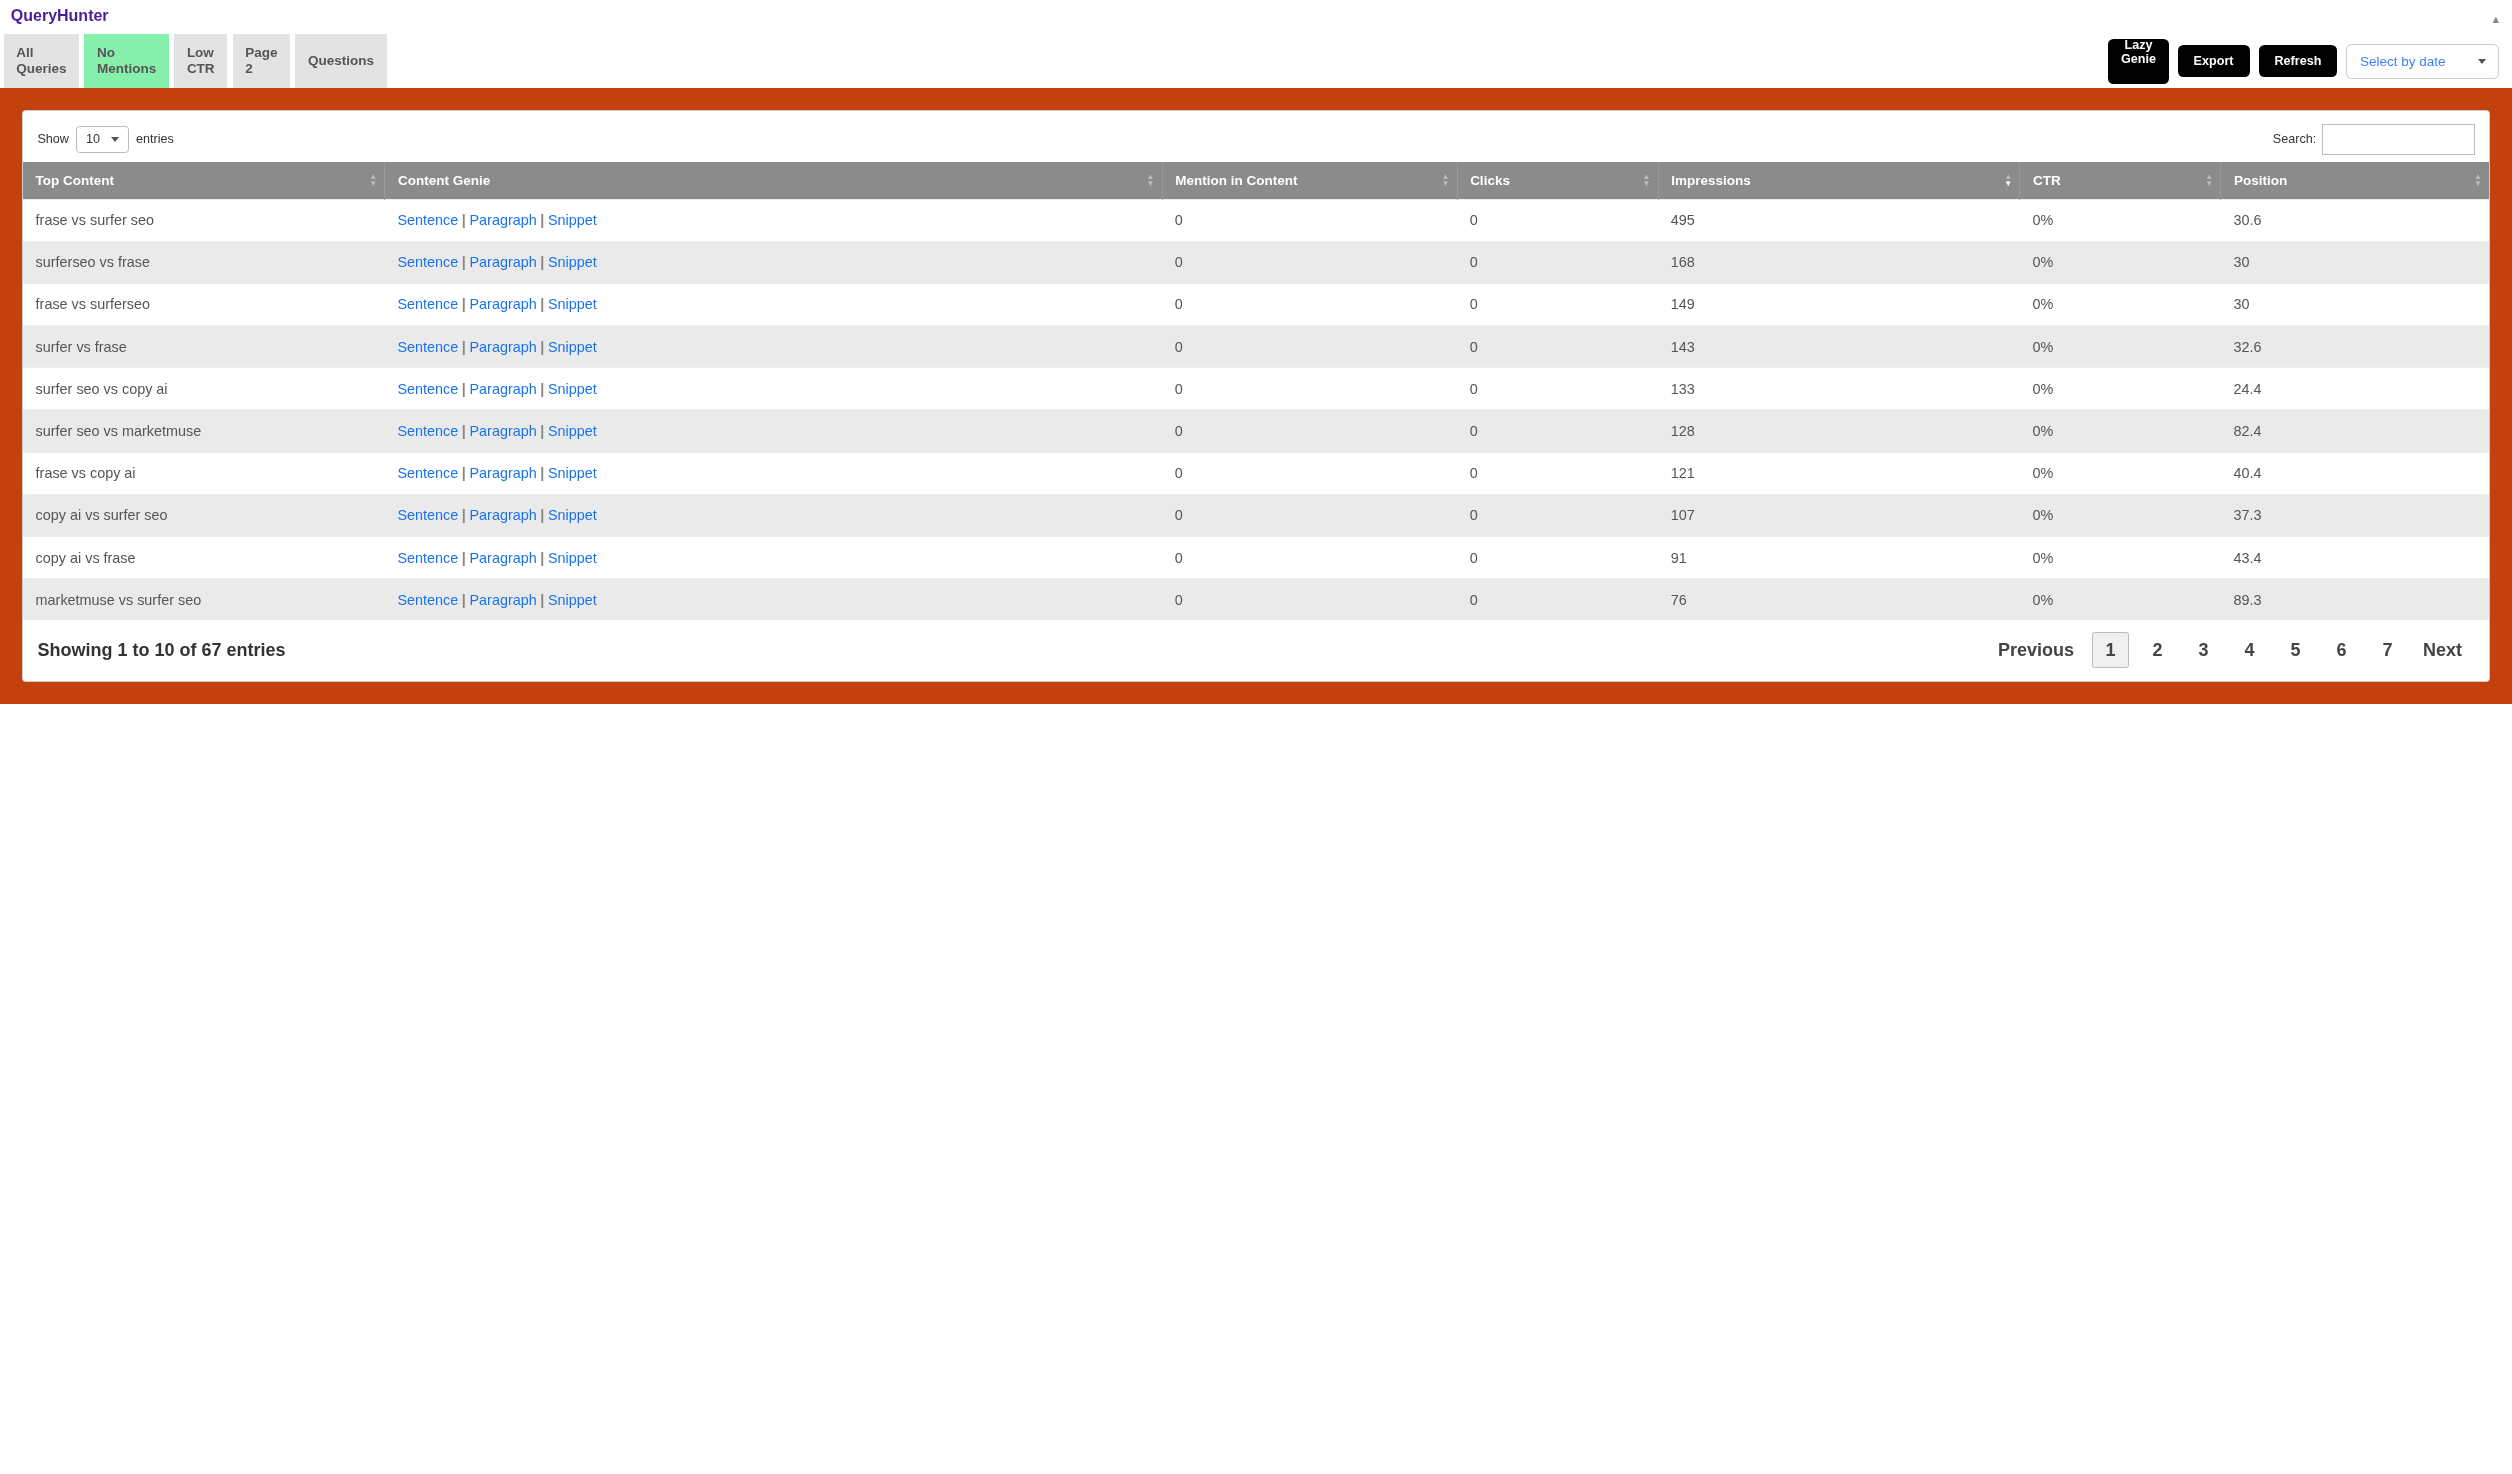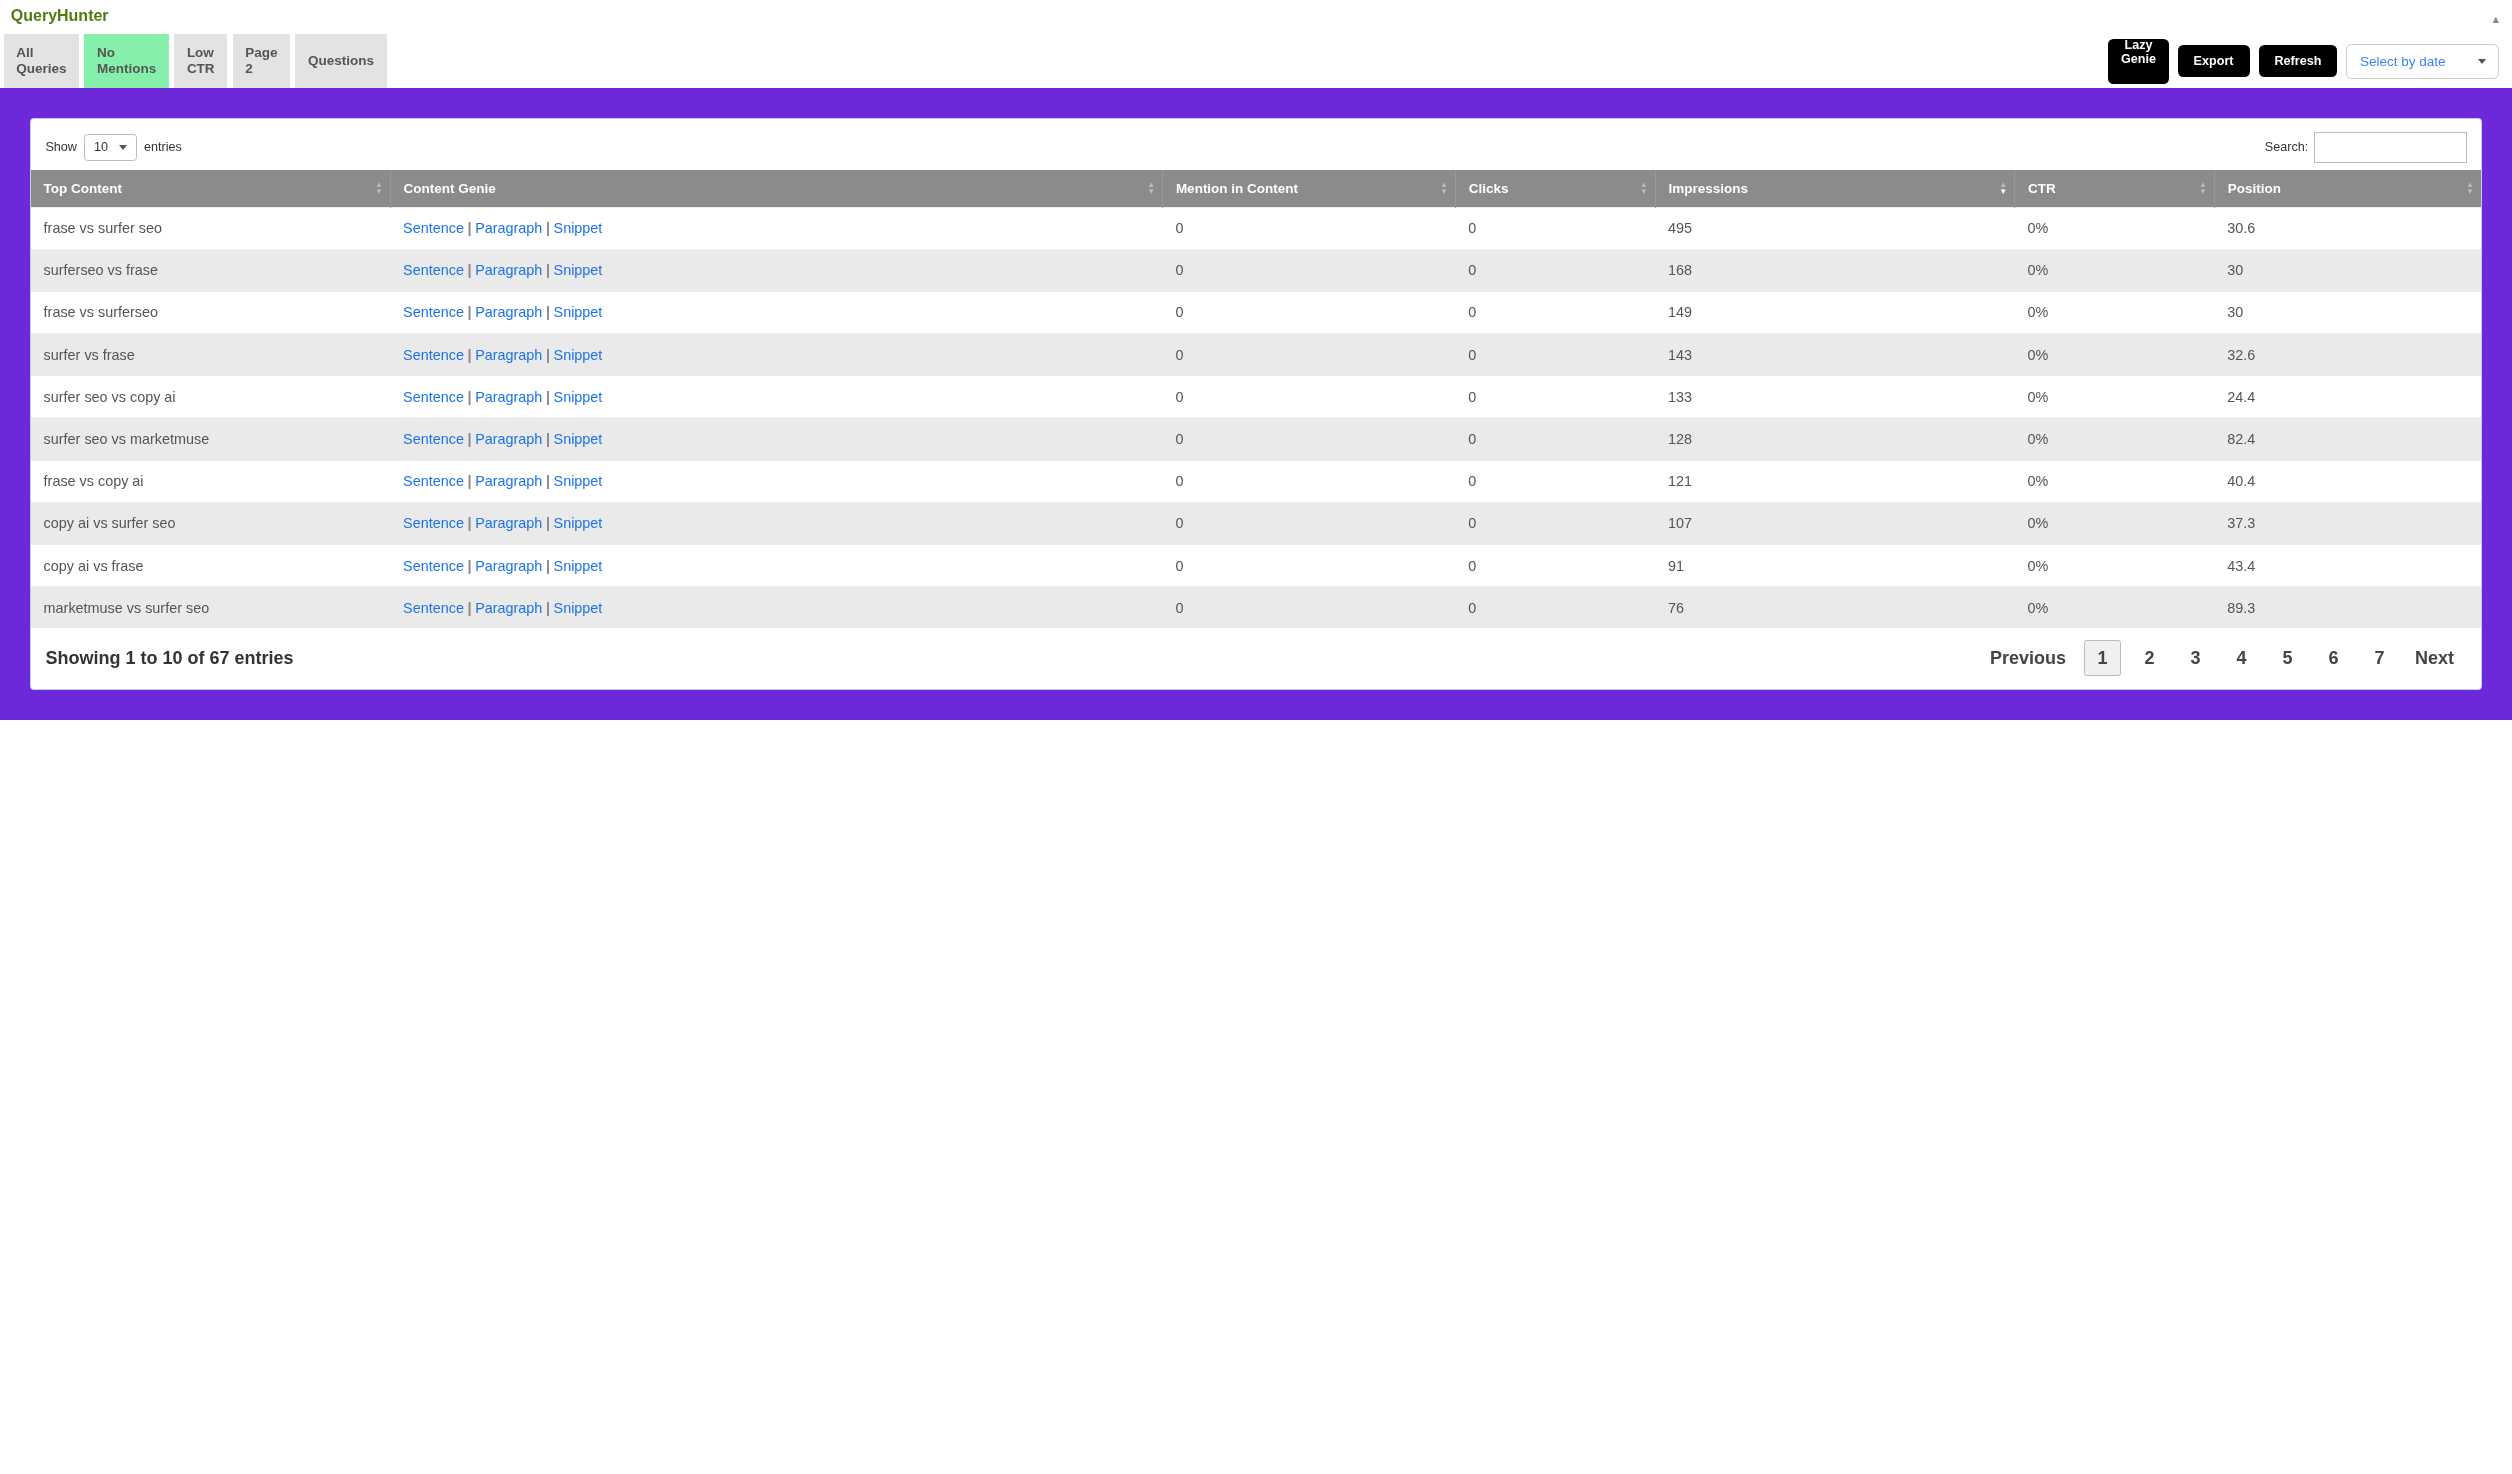--- a/index.html
+++ b/index.html
@@ -1,29 +1,29 @@
 <!DOCTYPE html>
 <html style="font-size:14.4px"><head>
 <meta charset="utf-8">
 <style>
 * { box-sizing: border-box; margin: 0; padding: 0; }
 body { font-family: -apple-system, BlinkMacSystemFont, "Segoe UI", Helvetica, Arial, sans-serif; background: #fff; font-size: 12.6px; color: #333; }
 .header-bar { display: flex; align-items: center; padding: 7.2px 10.8px 3.6px 10.8px; }
-.app-title { font-weight: 700; font-size: 16px; color: #4d7c0f; margin-bottom: 5.4px; }
+.app-title { font-weight: 700; font-size: 16px; color: #4c1d95; margin-bottom: 5.4px; }
 .scroll-top { margin-left: auto; font-size: 10.8px; color:#888; }
 .top-row { display: flex; align-items: stretch; padding: 0px 0px; background:#fff; }
 .tabs { display: flex; gap: 5.4px; margin-left: 3.6px; }
 .tab { background: #e3e3e3; padding: 10.8px 12.6px; color: #555; font-weight: 700; font-size: 13.5px; cursor: pointer; display:flex; align-items:center; line-height:1.2; }
 .tab.active { background: #86efac; }
 .right-controls { margin-left: auto; display:flex; align-items:center; gap:9px; padding-right:12.6px; }
 .btn-black { background:#000; color:#fff; border:none; border-radius:5.4px; padding:9px 16px; font-weight:600; font-size:12.6px; cursor:pointer; }
 .btn-black.narrow { height:45px; overflow:hidden; display:flex; align-items:flex-start; line-height:1.1; padding-top:0px; padding-bottom:0px; padding-left:12.6px; padding-right:12.6px;}
 .select-date { border:0.9px solid #ccc; border-radius:5.4px; padding:9px 12.6px; min-width:153px; display:flex; align-items:center; justify-content:space-between; background:#fff; cursor:pointer; font-size:13.5px; color:#3b82f6;}
 .chev { width:0;height:0;border-left:4.5px solid transparent;border-right:4.5px solid transparent;border-top:5.4px solid #555; }
-.content-area { background:#6d28d9; padding:30px; }
+.content-area { background:#c2410c; padding:22px; }
 .panel { background:#fff; border:0.9px solid #ccc; border-radius:3.6px; }
 .panel-top { display:flex; align-items:center; padding:12.6px 14.4px 7.2px 14.4px; font-size:12.6px; color:#333;}
 .length-ctrl { display:flex; align-items:center; gap:7.2px; }
 .length-select { border:0.9px solid #bbb; border-radius:3.6px; padding:5.4px 9px; display:flex; align-items:center; gap:10.8px; cursor:pointer; }
 .search-wrap { margin-left:auto; display:flex; align-items:center; gap:5.4px; }
 .search-input { border:0.9px solid #bbb; height:31px; width:153px; padding:3.6px 7.2px; font-size:12.6px; }
 table { width:100%; border-collapse:collapse; }
 thead th { background:#8b8b8b; color:#fff; text-align:left; padding:10.8px 12.6px; font-weight:700; font-size:13.5px; position:relative; border-right:0.9px solid #999; vertical-align:middle;}
 thead th:last-child { border-right:none; }
 .sort-icons { position:absolute; right:7.2px; top:50%; transform:translateY(-50%); font-size:8px; line-height:7.2px; color:#bbb; text-align:center;}

